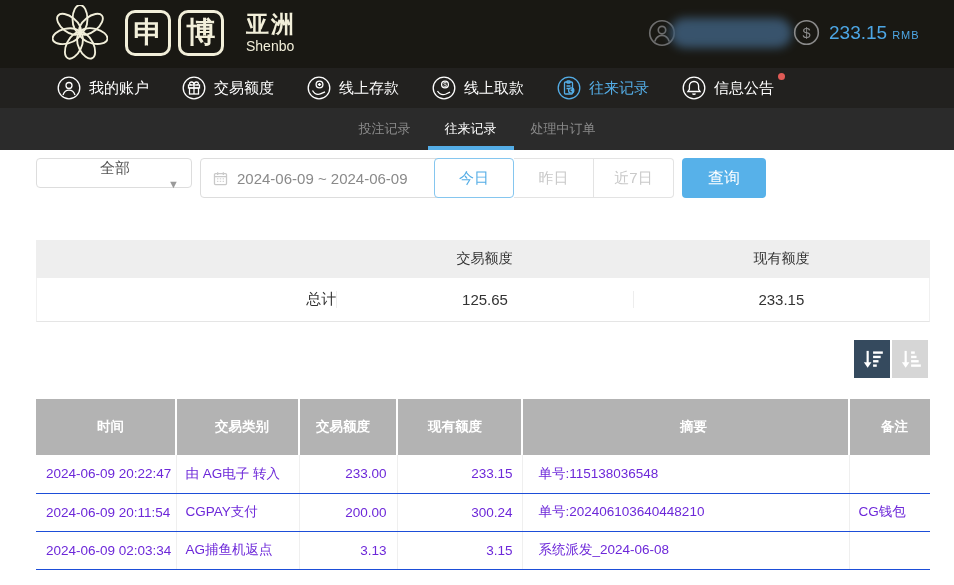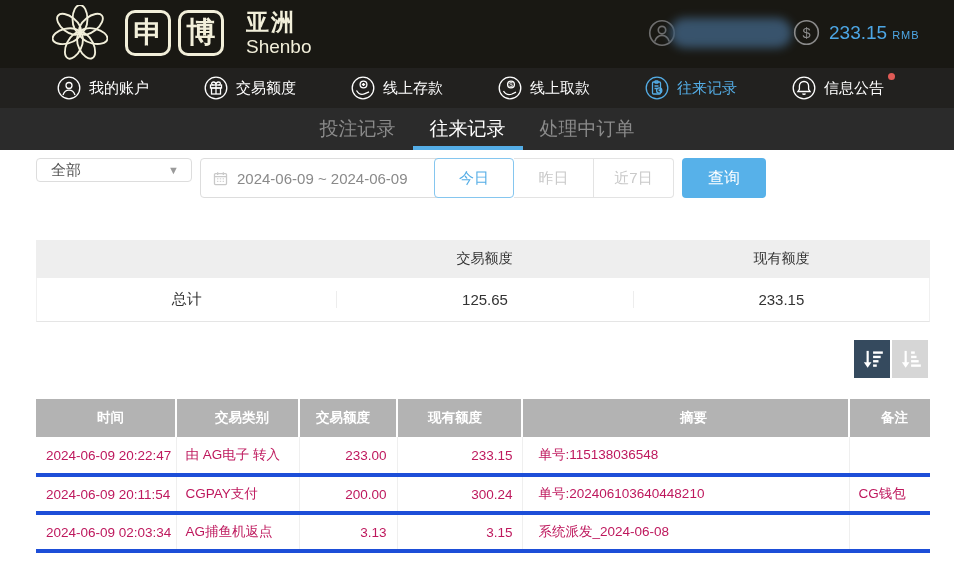--- a/index.html
+++ b/index.html
@@ -9,50 +9,50 @@
 
   
   .topbar { position:absolute; left:0; top:0; width:954px; height:68px; background:#191813; }
   .logo { position:absolute; left:52px; top:5px; display:flex; align-items:center; }
   .logo-flower { margin-right:10px; }
   .logo-box { width:46px; height:46px; border:3px solid #f2efda; border-radius:10px;
     color:#f2efda; font-size:29px; font-weight:bold; display:flex; align-items:center;
     justify-content:center; margin-left:7px; }
   .logo-region { margin-left:22px; color:#f2efda; line-height:1; }
   .logo-region .cn { font-size:23px; font-weight:bold; letter-spacing:2px; }
-  .logo-region .en { font-size:19px; margin-top:3px; }
+  .logo-region .en { font-size:14px; margin-top:3px; }
   .userbox { position:absolute; left:648px; top:18px; display:flex; align-items:center; cursor:pointer; }
   .user-blur { width:122px; height:30px; margin-left:-6px; background:#3c5a76; border-radius:15px;
     filter:blur(5px); opacity:.9; }
   .balance { position:absolute; left:793px; top:19px; display:flex; align-items:center; }
   .balance .amt { color:#4da6e4; font-size:19px; margin-left:9px; }
   .balance .cur { color:#4da6e4; font-size:11px; margin-left:5px; letter-spacing:1px; margin-top:4px; }
 
   
   .mainnav { position:absolute; left:0; top:68px; width:954px; height:40px; background:#22211f;
-    display:flex; align-items:center; padding-left:57px;gap:22px; }
+    display:flex; align-items:center; padding-left:57px; }
   .nav-item { display:flex; align-items:center; color:#fff; font-size:15px; margin-right:33px;
     cursor:pointer; position:relative; }
   .nav-item .nicon { margin-right:8px; display:flex; }
   .nav-item.active { color:#54ade6; }
   .nav-dot { position:absolute; right:-11px; top:-3px; width:7px; height:7px; border-radius:50%;
     background:#e05b56; }
 
   
   .subnav { position:absolute; left:0; top:108px; width:954px; height:42px; background:#2b2b2b;
     display:flex; justify-content:center; }
-  .subtab { line-height:42px; height:42px; padding:0 17px; font-size:19px; color:#8b8b8b;
+  .subtab { line-height:42px; height:42px; padding:0 17px; font-size:13px; color:#8b8b8b;
     cursor:pointer; border-bottom:4px solid transparent; }
   .subtab.active { color:#fff; border-bottom-color:#54ade6; }
 
   
   .filters { position:absolute; left:0; top:150px; width:954px; height:90px; }
-  .sel { position:absolute; left:36px; top:8px; width:156px; height:24px; border:1px solid #ddd;
+  .sel { position:absolute; left:36px; top:8px; width:156px; height:30px; border:1px solid #ddd;
     border-radius:4px; display:flex; align-items:center; padding:0 12px 0 14px; cursor:pointer;
-    color:#555; font-size:15px; background:#fff; }
+    color:#555; font-size:15px; background:#fff;flex-direction:column; }
   .sel .caret { margin-left:auto; color:#9a9a9a; font-size:11px; }
   .daterange { position:absolute; left:200px; top:8px; width:269px; height:40px; border:1px solid #ddd;
     border-radius:4px; display:flex; align-items:center; padding-left:11px; cursor:pointer;
     color:#8a8a8a; font-size:15px; background:#fff; }
   .daterange .dtext { margin-left:8px; }
   .quickgroup { position:absolute; left:434px; top:8px; display:flex; }
   .qbtn { width:80px; height:40px; background:#fff; border:1px solid #e3e3e3; border-left-width:0;
     color:#c9c9c9; font-size:15px; display:flex; align-items:center; justify-content:center;
     cursor:pointer; }
   .qbtn:first-child { border-left-width:1px; border-radius:4px 0 0 4px; }
@@ -63,36 +63,36 @@
 
   
   .summary { position:absolute; left:36px; top:240px; width:894px; font-size:14px; }
   .summary .shead { display:flex; height:38px; background:#eee; align-items:center; color:#333; }
   .summary .sbody { display:flex; height:44px; background:#fff; align-items:center; color:#333;
     border-bottom:1px solid #e5e5e5; border-left:1px solid #f0f0f0; border-right:1px solid #f0f0f0;
     font-size:15px; }
   .scell { text-align:center; }
   .sc0 { width:300px; } .sc1 { width:297px; } .sc2 { width:297px; }
   .sbody .scell { border-left:1px solid #ededed; }
-  .sbody .scell:first-child { border-left:none; }
+  .sbody .scell:first-child { border-left:none;text-align:right; }
 
   
   .sortbar { position:absolute; left:854px; top:340px; display:flex; }
   .sortbtn { width:36px; height:38px; display:flex; align-items:center; justify-content:center;
     cursor:pointer; }
   .sortbtn.desc { background:#354a5e; margin-right:2px; }
   .sortbtn.asc { background:#d6d6d6; }
 
   
   .dtable { position:absolute; left:36px; top:399px; width:894px; border-collapse:collapse;
     font-size:13.5px; table-layout:fixed; }
-  .dtable th { height:38px; background:#b3b3b3; color:#fff; font-weight:bold; text-align:center;
+  .dtable th { height:56px; background:#b3b3b3; color:#fff; font-weight:bold; text-align:center;
     border-right:2px solid #fff; }
   .dtable th:last-child { border-right:none; }
-  .dtable td { height:38px; color:#be185d; border-bottom:4px solid #1d4ed8;
+  .dtable td { height:38px; color:#6d28d9; border-bottom:1px solid #1d4ed8;
     border-left:1px solid #efefef; background:#fff; white-space:nowrap; overflow:hidden; }
   .dtable td:first-child { border-left:none; }
   .c-time { width:140px; padding-left:10px; }
   .c-type { width:123px; padding-left:9px; }
   .c-amt  { width:98px;  padding-right:10px; text-align:right; }
   .c-bal  { width:125px; padding-right:9px; text-align:right; }
   .c-sum  { width:327px; padding-left:16px; }
   .c-note { width:81px;  padding-left:9px; }
 </style>
 </head>

